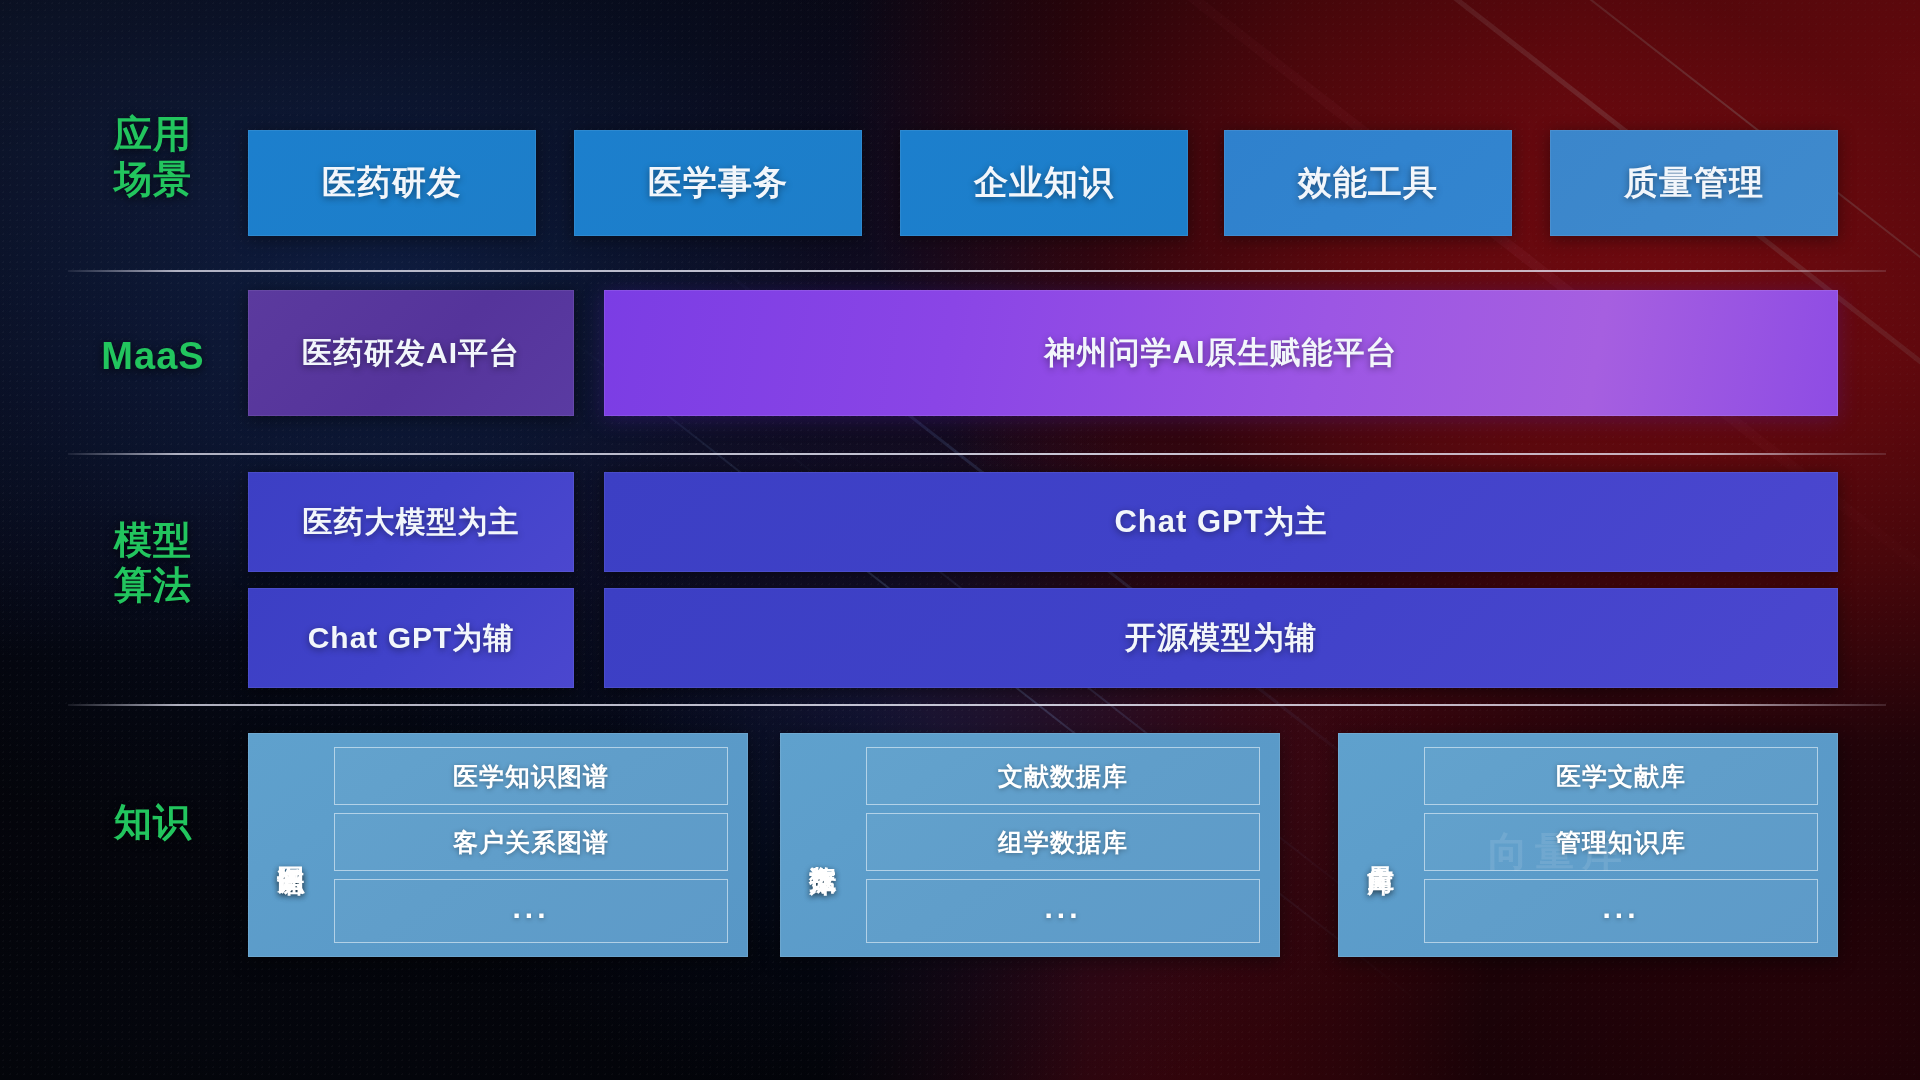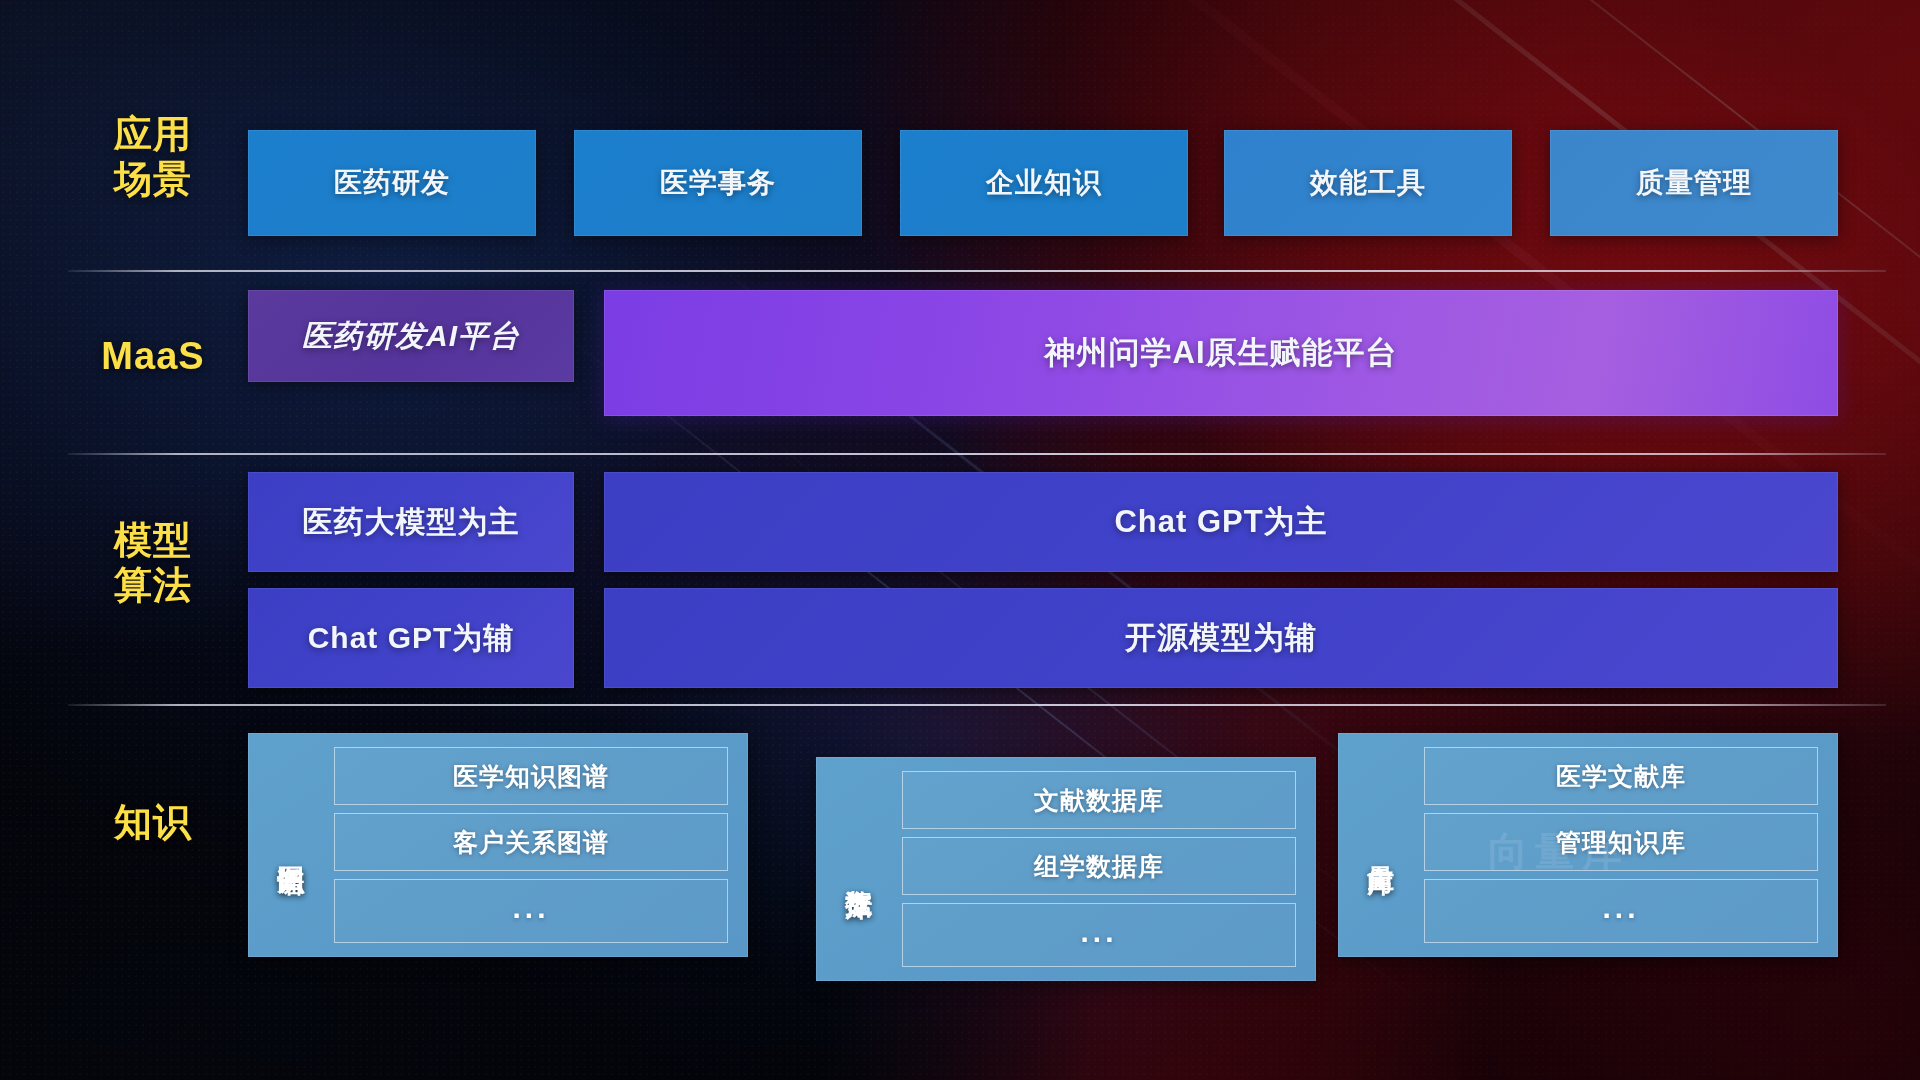--- a/index.html
+++ b/index.html
@@ -57,21 +57,21 @@
   
   #diagram { position:absolute; inset:0; }
 
   .divider {
     position:absolute; left:68px; width:1818px; height:2px;
     background:linear-gradient(90deg, rgba(150,150,165,.12) 0%, rgba(205,205,220,.85) 6%, rgba(215,215,230,.92) 55%, rgba(225,215,230,.80) 90%, rgba(180,170,185,.18) 100%);
   }
 
   .row-label {
     position:absolute;
-    color:#fde047;
+    color:#22c55e;
     font-size:38px;
     font-weight:bold;
     line-height:1.18;
     letter-spacing:1px;
     text-align:center;
     text-shadow:0 2px 10px rgba(0,0,0,.75);
     width:186px;
     left:60px;
   }
 
@@ -80,34 +80,33 @@
     display:flex; align-items:center; justify-content:center;
     color:#f2f6fb;
     font-weight:bold;
     text-shadow:0 2px 7px rgba(0,0,0,.42);
     letter-spacing:1px;
   }
 
   
   .app-box {
     top:130px; height:106px;
-    font-size:28px;
+    font-size:34px;
     background:linear-gradient(135deg,#1c7fcd 0%, #1d7ec9 100%);
     box-shadow:0 3px 16px rgba(0,0,0,.42), inset 0 0 0 1px rgba(255,255,255,.08);
   }
   .app-box.v4 { background:linear-gradient(135deg,#2f81cd 0%,#3385cf 100%); }
   .app-box.v5 { background:linear-gradient(135deg,#3b86cb 0%,#3f8acd 100%); }
 
   
   .maas-left {
-    top:290px; left:248px; width:326px; height:92px;
+    top:290px; left:248px; width:326px; height:126px;
     font-size:30px;
     background:linear-gradient(135deg,#5b3a9e 0%,#55349b 55%,#5a3ba2 100%);
     box-shadow:0 3px 16px rgba(0,0,0,.45), inset 0 0 0 1px rgba(255,255,255,.08);
-    font-style:italic;
   }
   .maas-right {
     top:290px; left:604px; width:1234px; height:126px;
     font-size:31px;
     background:linear-gradient(100deg,#7b3de4 0%,#8a45e6 28%,#9c56e4 58%,#a65fe0 80%,#8e4ce4 100%);
     box-shadow:0 3px 20px rgba(80,30,170,.35), inset 0 0 0 1px rgba(255,255,255,.10);
   }
 
   
   .alg {
@@ -122,21 +121,21 @@
 
   
   .kgroup {
     position:absolute; top:733px; height:224px;
     display:flex; align-items:stretch;
     background:linear-gradient(145deg,#5fa1cd 0%,#5b9bc9 50%,#5897c6 100%);
     box-shadow:0 4px 18px rgba(0,0,0,.45), inset 0 0 0 1px rgba(255,255,255,.10);
     padding:10px 14px 10px 10px;
   }
   .kgroup.g1 { left:248px; width:500px; }
-  .kgroup.g2 { left:816px; width:500px;margin-top:24px; }
+  .kgroup.g2 { left:780px; width:500px; }
   .kgroup.g3 { left:1338px; width:500px; }
 
   .kgroup-title {
     width:64px; flex:0 0 64px;
     display:flex; align-items:center; justify-content:center;
     color:#ffffff; font-weight:bold; font-size:27px;
     line-height:1.02; letter-spacing:0;
     writing-mode:vertical-rl; text-orientation:upright;
     text-shadow:0 2px 6px rgba(0,0,0,.4);
   }

